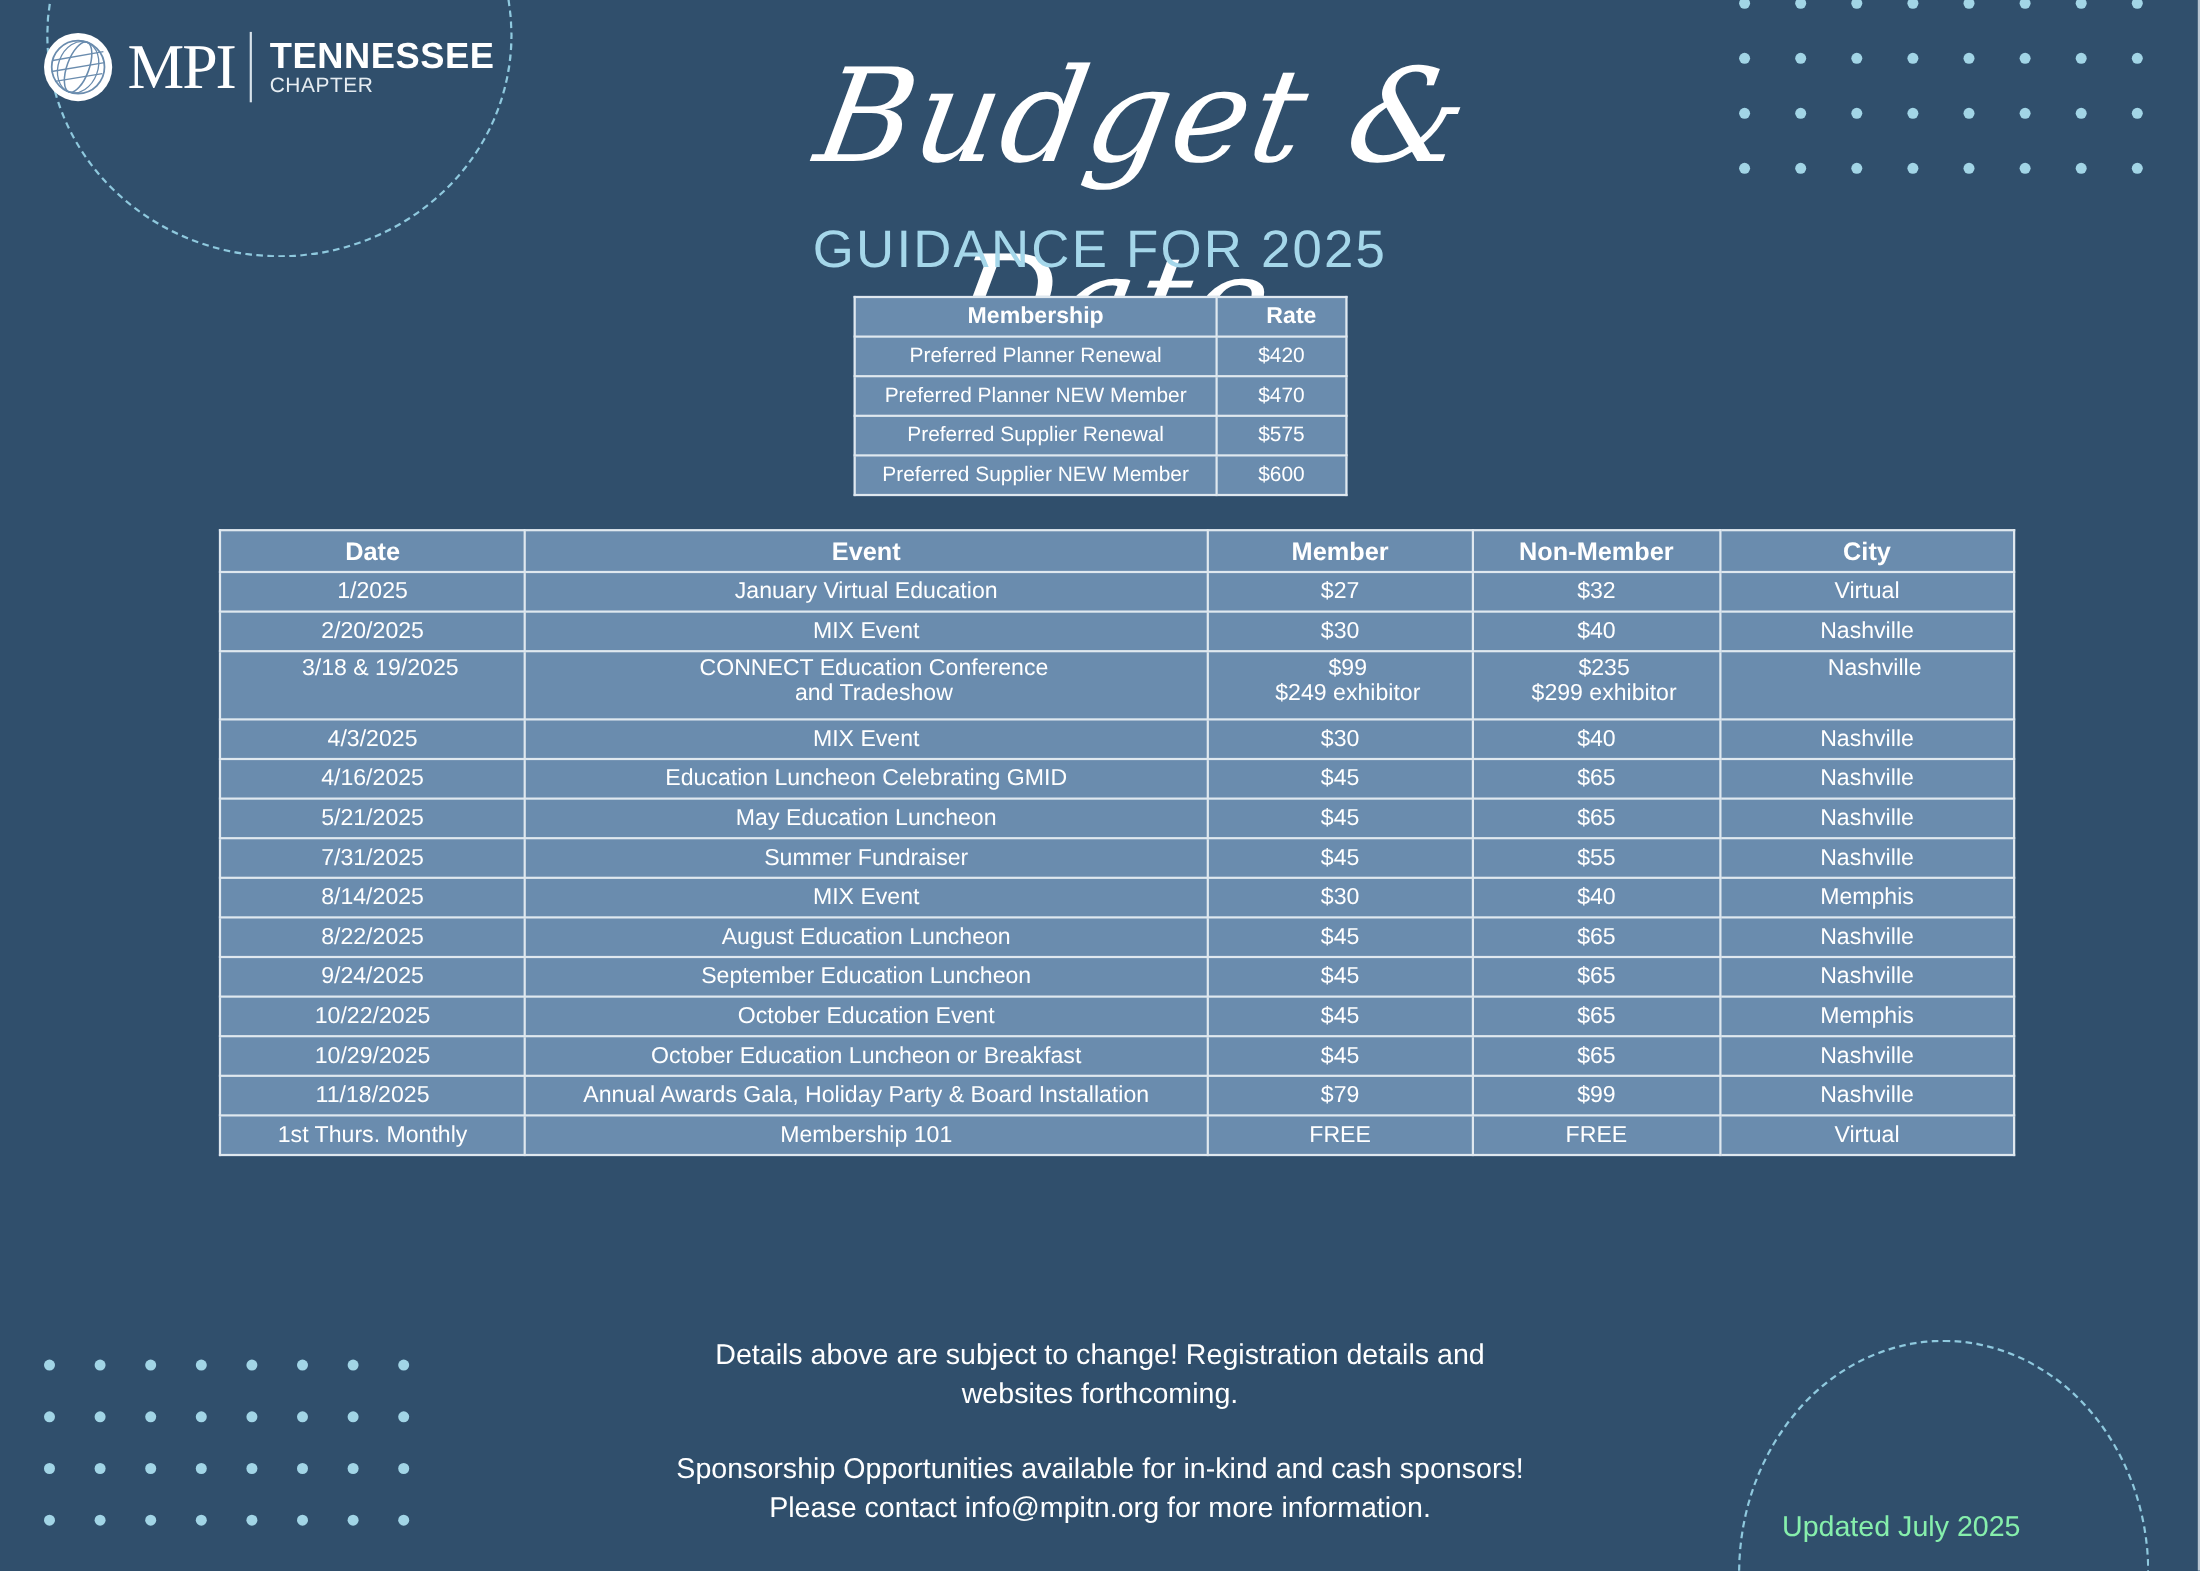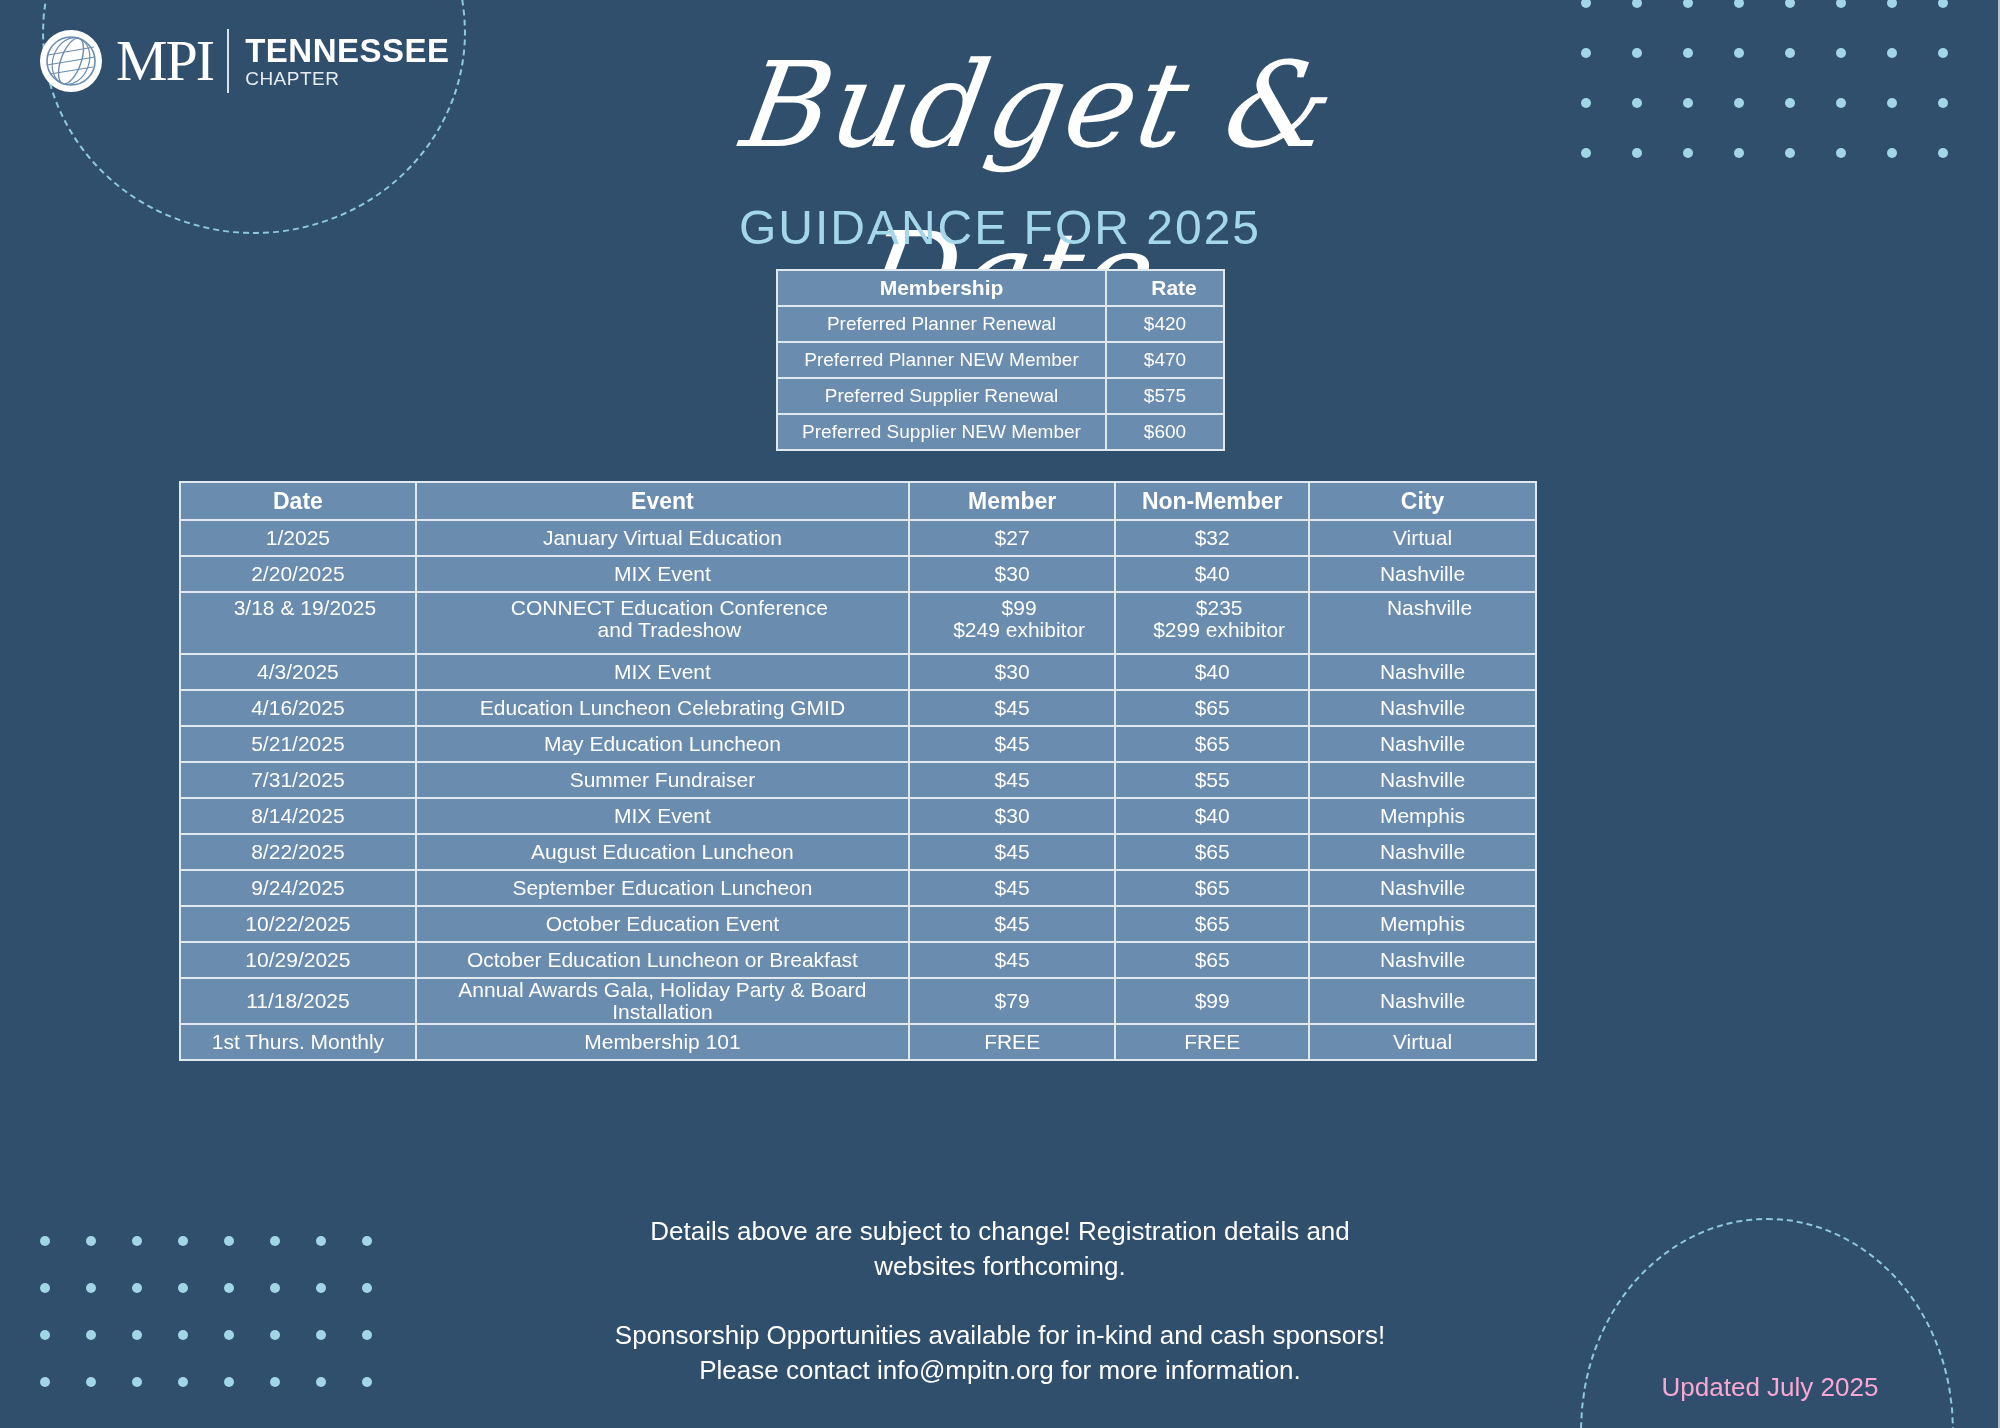--- a/index.html
+++ b/index.html
@@ -47,41 +47,41 @@
   
   table { border-collapse: collapse; position: absolute; background: #6a8cae; }
   td, th { border: 2px solid #dfe8ef; text-align: center; color: #fff; font-weight: 400; }
   th { font-weight: 700; }
 
   .membership-table { left: 776px; top: 269px; width: 449px; }
   .membership-table th, .membership-table td { height: 34px; padding: 0 8px; font-size: 19px; }
   .membership-table th { font-size: 21px; }
   .membership-table .col-rate { width: 82px; padding-left: 26px; }
 
-  .events-table { left: 179px; top: 481px; width: 1358px; }
+  .events-table { left: 199px; top: 481px; width: 1633px; }
   .events-table th { font-size: 23px; height: 36px; padding: 0; }
   .events-table td { font-size: 21px; height: 34px; padding: 0 6px; line-height: 22px; vertical-align: middle; }
   .events-table td.tall { height: 56px; vertical-align: top; padding-top: 4px; padding-left: 20px; }
   .c-date { width: 276px; }
   .c-event { width: 620px; }
   .c-member { width: 240px; }
   .c-nonmember { width: 223px; }
   .c-city { width: 266px; }
   .line { display: block; }
 
   
   .footer-notes {
     position: absolute; left: 540px; top: 1214px; width: 920px; text-align: center;
     font-size: 26px; line-height: 35px; color: #ffffff;
   }
   .footer-notes p { margin: 0; }
   .footer-notes .gap { height: 34px; }
   .updated {
-    position: absolute; left: 1620px; top: 1372px; width: 300px; text-align: center;
-    font-size: 26px; color: #f9a8d4;
+    position: absolute; left: 1620px; top: 1372px; width: 300px; text-align: left;
+    font-size: 26px; color: #86efac;
   }
 </style>
 </head>
 <body>
 
 <div class="edge-strip"></div>
 
 <div class="dash-circle circle-tl"></div>
 <div class="dash-circle circle-br"></div>
 

